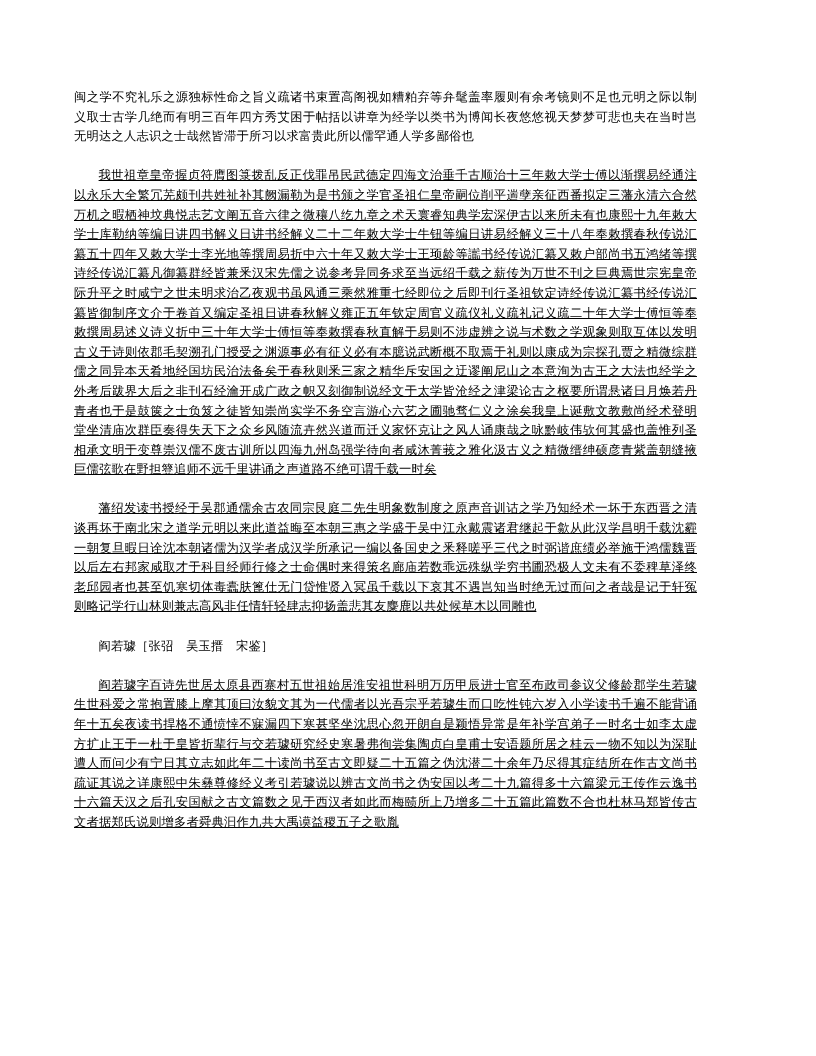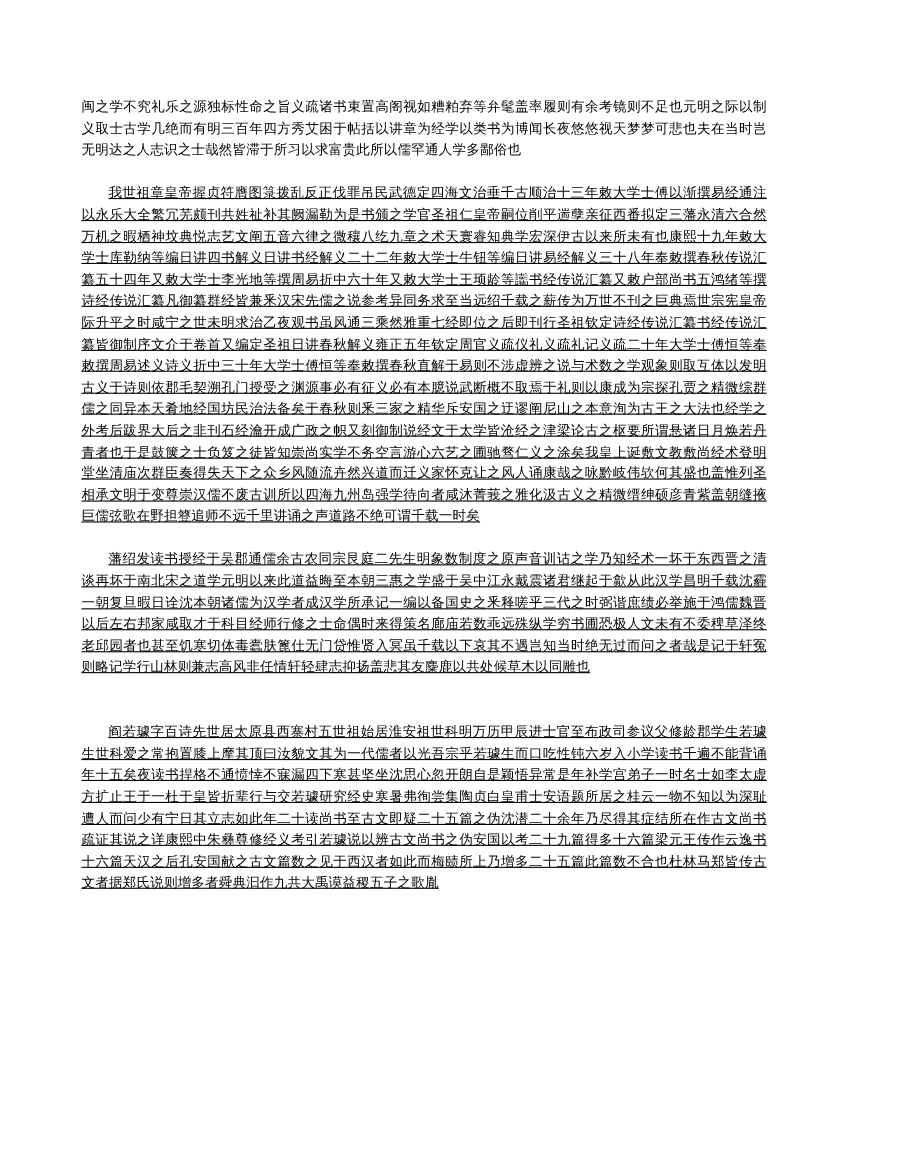--- a/index.html
+++ b/index.html
@@ -57,19 +57,20 @@
     <div class="spacer"></div>
 
     <p class="para indent">我世祖章皇帝握贞符膺图箓拨乱反正伐罪吊民武德定四海文治垂千古顺治十三年敕大学士傅以渐撰易经通注以永乐大全繁冗芜颇刊共姓祉补其阙漏勒为是书颁之学官圣祖仁皇帝嗣位削平遄孽亲征西番拟定三藩永清六合然万机之暇栖神坟典悦志艺文阐五音六律之微穰八纥九章之术天寰睿知典学宏深伊古以来所未有也康熙十九年敕大学士库勒纳等编日讲四书解义日讲书经解义二十二年敕大学士牛钮等编日讲易经解义三十八年奉敕撰春秋传说汇纂五十四年又敕大学士李光地等撰周易折中六十年又敕大学士王顼龄等讟书经传说汇纂又敕户部尚书五鸿绪等撰诗经传说汇纂凡御纂群经皆兼釆汉宋先儒之说参考异同务求至当远绍千载之薪传为万世不刊之巨典焉世宗宪皇帝际升平之时咸宁之世未明求治乙夜观书虽风通三乘然雅重七经即位之后即刊行圣祖钦定诗经传说汇纂书经传说汇纂皆御制序文介于卷首又编定圣祖日讲春秋解义雍正五年钦定周官义疏仪礼义疏礼记义疏二十年大学士傅恒等奉敕撰周易述义诗义折中三十年大学士傅恒等奉敕撰春秋直解于易则不涉虚辨之说与术数之学观象则取互体以发明古义于诗则依郡毛契溯孔门授受之渊源事必有征义必有本臆说武断概不取焉于礼则以康成为宗探孔贾之精微综群儒之同异本天肴地经国坊民治法备矣于春秋则釆三家之精华斥安国之迂谬阐尼山之本意洵为古王之大法也经学之外考后跋界大后之非刊石经瀹开成广政之帜又刻御制说经文于太学皆沧经之津梁论古之枢要所谓悬诸日月焕若丹青者也于是鼓箧之士负笈之徒皆知崇尚实学不务空言游心六艺之圃驰骛仁义之涂矣我皇上诞敷文教敷尚经术登明堂坐清庙次群臣奏得失天下之众乡风随流卉然兴道而迁义家怀克让之风人诵康哉之咏黔岐伟欤何其盛也盖惟列圣相承文明于变尊崇汉儒不废古训所以四海九州岛强学待向者咸沐菁莪之雅化汲古义之精微缙绅硕彦青紫盖朝缝掖巨儒弦歌在野担簦追师不远千里讲诵之声道路不绝可谓千载一时矣</p>
 
     <div class="spacer"></div>
 
     <p class="para indent">藩绍发读书授经于吴郡通儒余古农同宗艮庭二先生明象数制度之原声音训诂之学乃知经术一坏于东西晋之清谈再坏于南北宋之道学元明以来此道益晦至本朝三惠之学盛于吴中江永戴震诸君继起于歙从此汉学昌明千载沈霾一朝复旦暇日诠沈本朝诸儒为汉学者成汉学所承记一编以备国史之釆释嗟乎三代之时弼谐庶绩必举施于鸿儒魏晋以后左右邦家咸取才于科目经师行修之士命偶时来得策名廊庙若数乖远殊纵学穷书圃恐极人文未有不委稗草泽终老邱园者也甚至饥寒切体毒蠹肤篦仕无门贷惟贤入冥虽千载以下哀其不遇岂知当时绝无过而问之者哉是记于轩冤则略记学行山林则兼志高风非任情轩轻肆志抑扬盖悲其友麋鹿以共处候草木以同雕也</p>
 
     <div class="spacer"></div>
 
+    <p class="heading-line bracket">阎若璩［张弨　吴玉搢　宋鉴］</p>
 
     <div class="spacer"></div>
 
     <p class="para indent">阎若璩字百诗先世居太原县西寨村五世祖始居淮安祖世科明万历甲辰进士官至布政司参议父修龄郡学生若璩生世科爱之常抱置膝上摩其顶曰汝貌文其为一代儒者以光吾宗乎若璩生而口吃性钝六岁入小学读书千遍不能背诵年十五矣夜读书捍格不通愤悻不寐漏四下寒甚坚坐沈思心忽开朗自是颖悟异常是年补学宫弟子一时名士如李太虚方扩止王于一杜于皇皆折辈行与交若璩研究经史寒暑弗徇尝集陶贞白皇甫士安语题所居之桂云一物不知以为深耻遭人而问少有宁日其立志如此年二十读尚书至古文即疑二十五篇之伪沈潜二十余年乃尽得其症结所在作古文尚书疏证其说之详康熙中朱彝尊修经义考引若璩说以辨古文尚书之伪安国以考二十九篇得多十六篇梁元王传作云逸书十六篇天汉之后孔安国献之古文篇数之见于西汉者如此而梅赜所上乃增多二十五篇此篇数不合也杜林马郑皆传古文者据郑氏说则增多者舜典汩作九共大禹谟益稷五子之歌胤</p>
 
   </div>
 </div>
 
 </body></html>

